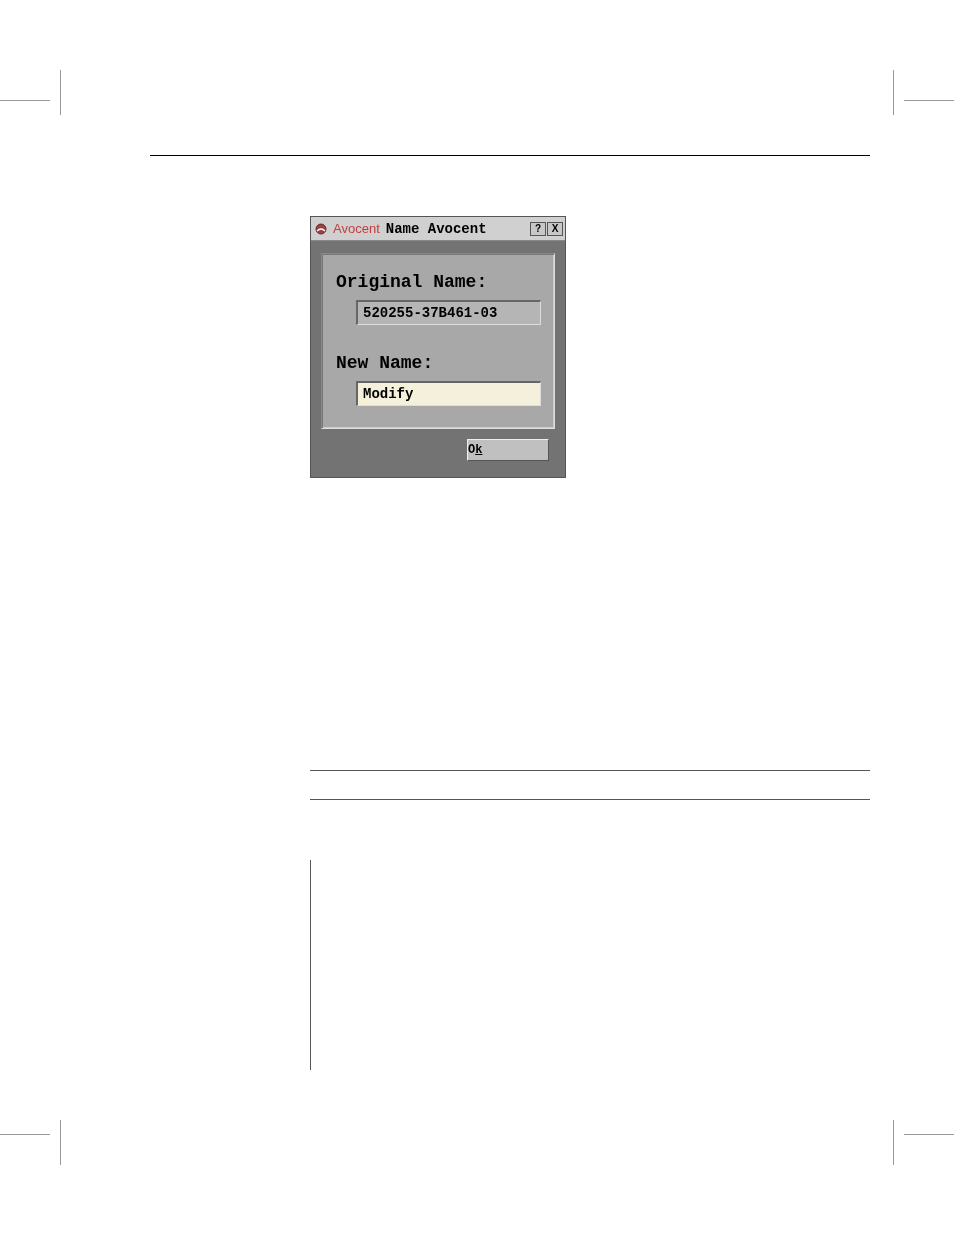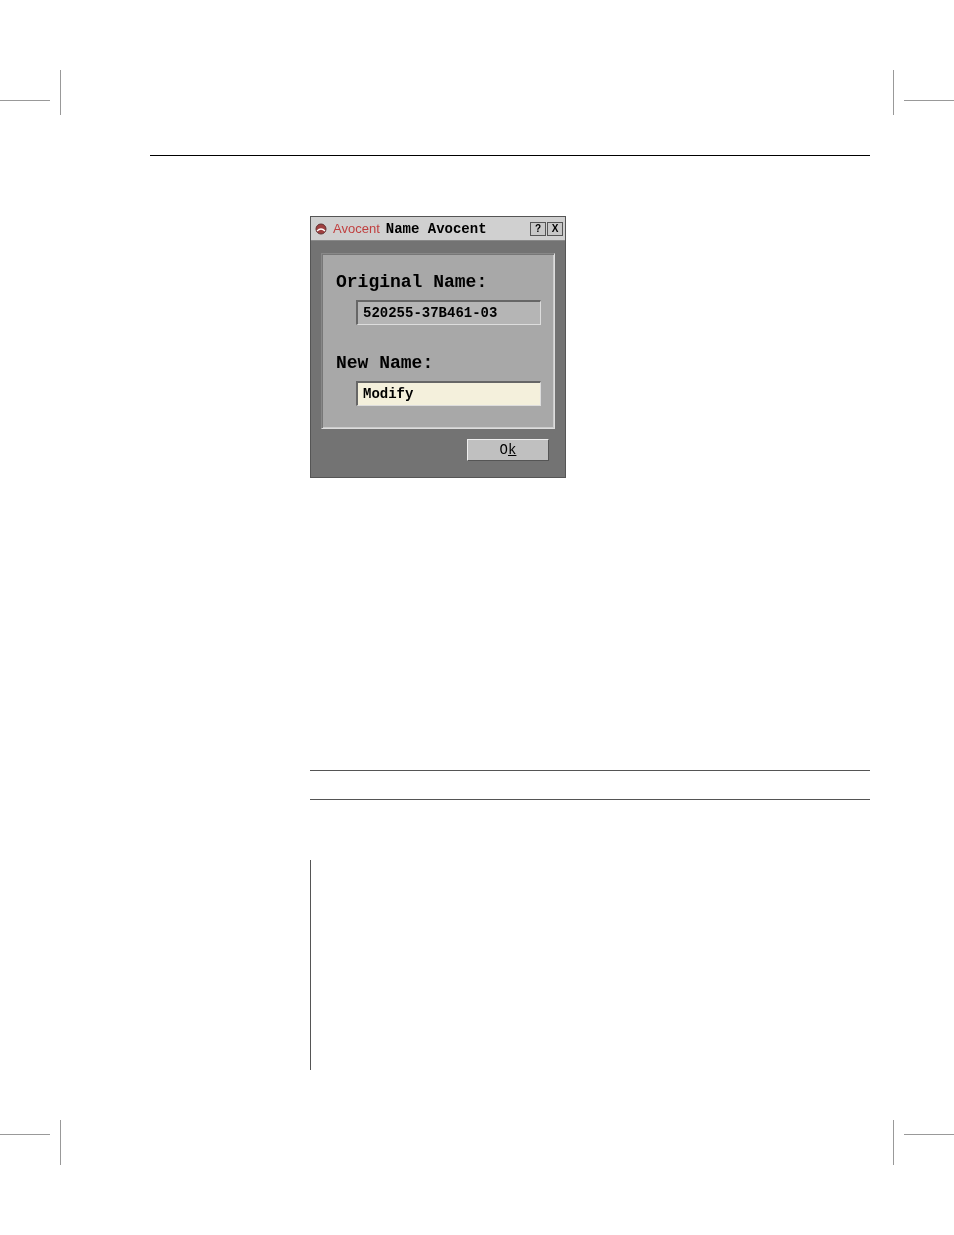--- a/index.html
+++ b/index.html
@@ -147,24 +147,23 @@
     }
     .ok-btn {
       width: 82px;
       height: 22px;
       background: #c0c0c0;
       border-top: 1px solid #eee;
       border-left: 1px solid #eee;
       border-right: 1px solid #555;
       border-bottom: 1px solid #555;
       font-family: "Courier New", monospace;
-      font-weight: normal;
-      font-size: 14px;
-      color: #000;
-      text-align: center;
+      font-weight: bold;
+      font-size: 12px;
+      color: #000;
       line-height: 20px;
     }
     .ok-btn .u {
       text-decoration: underline;
     }
 
     .bottom-section {
       position: absolute;
       left: 310px;
       top: 770px;

